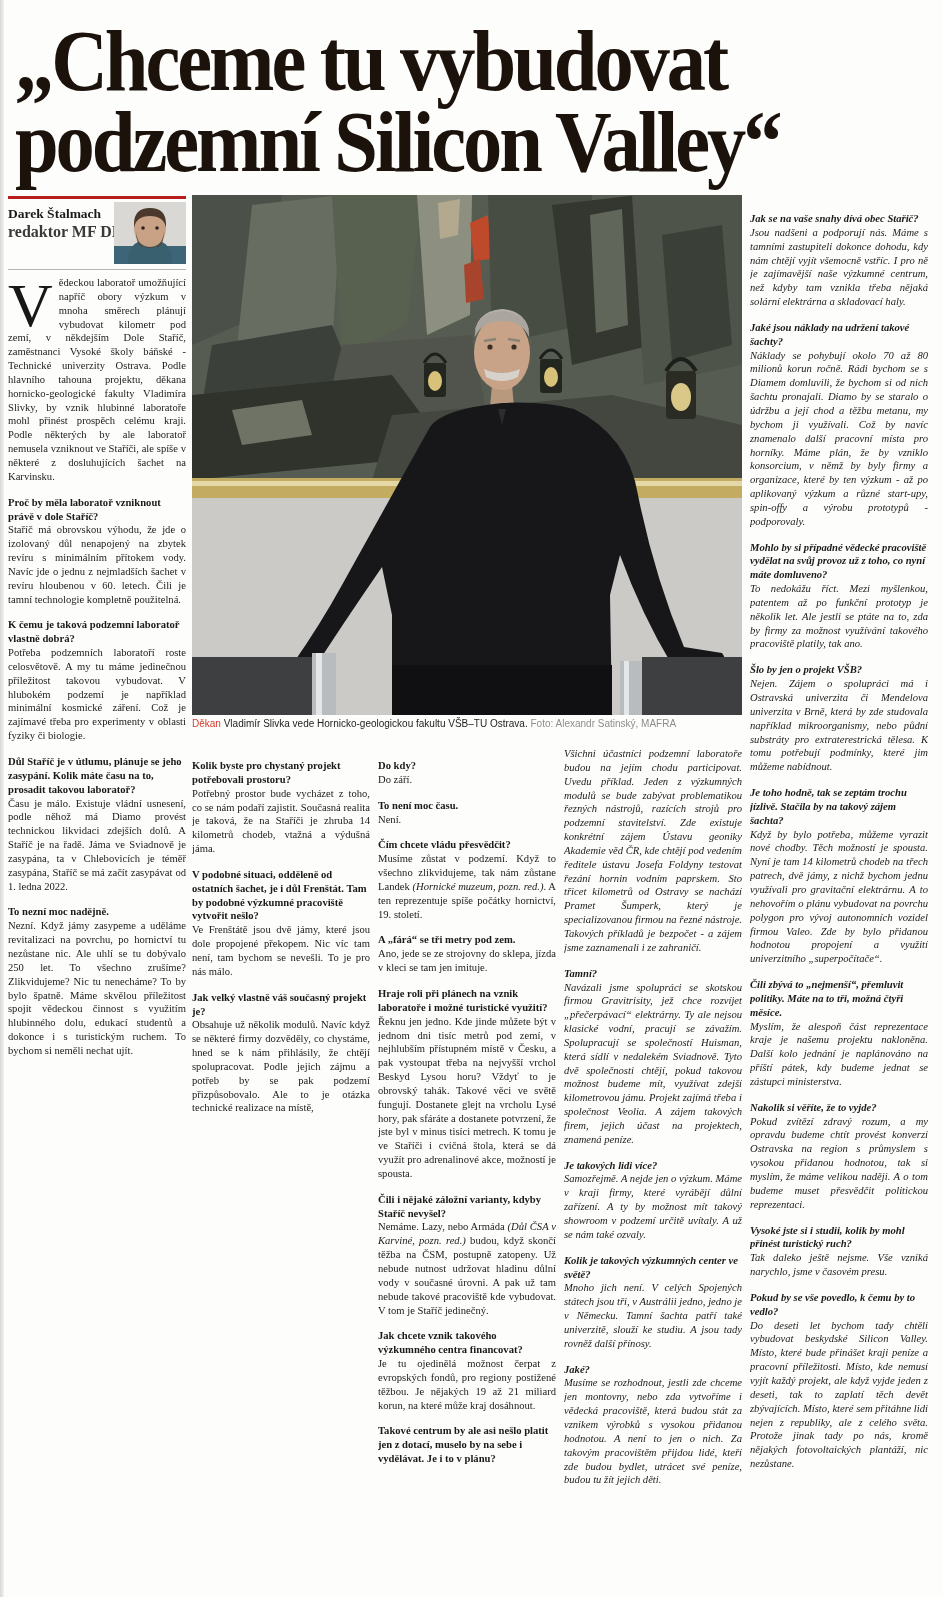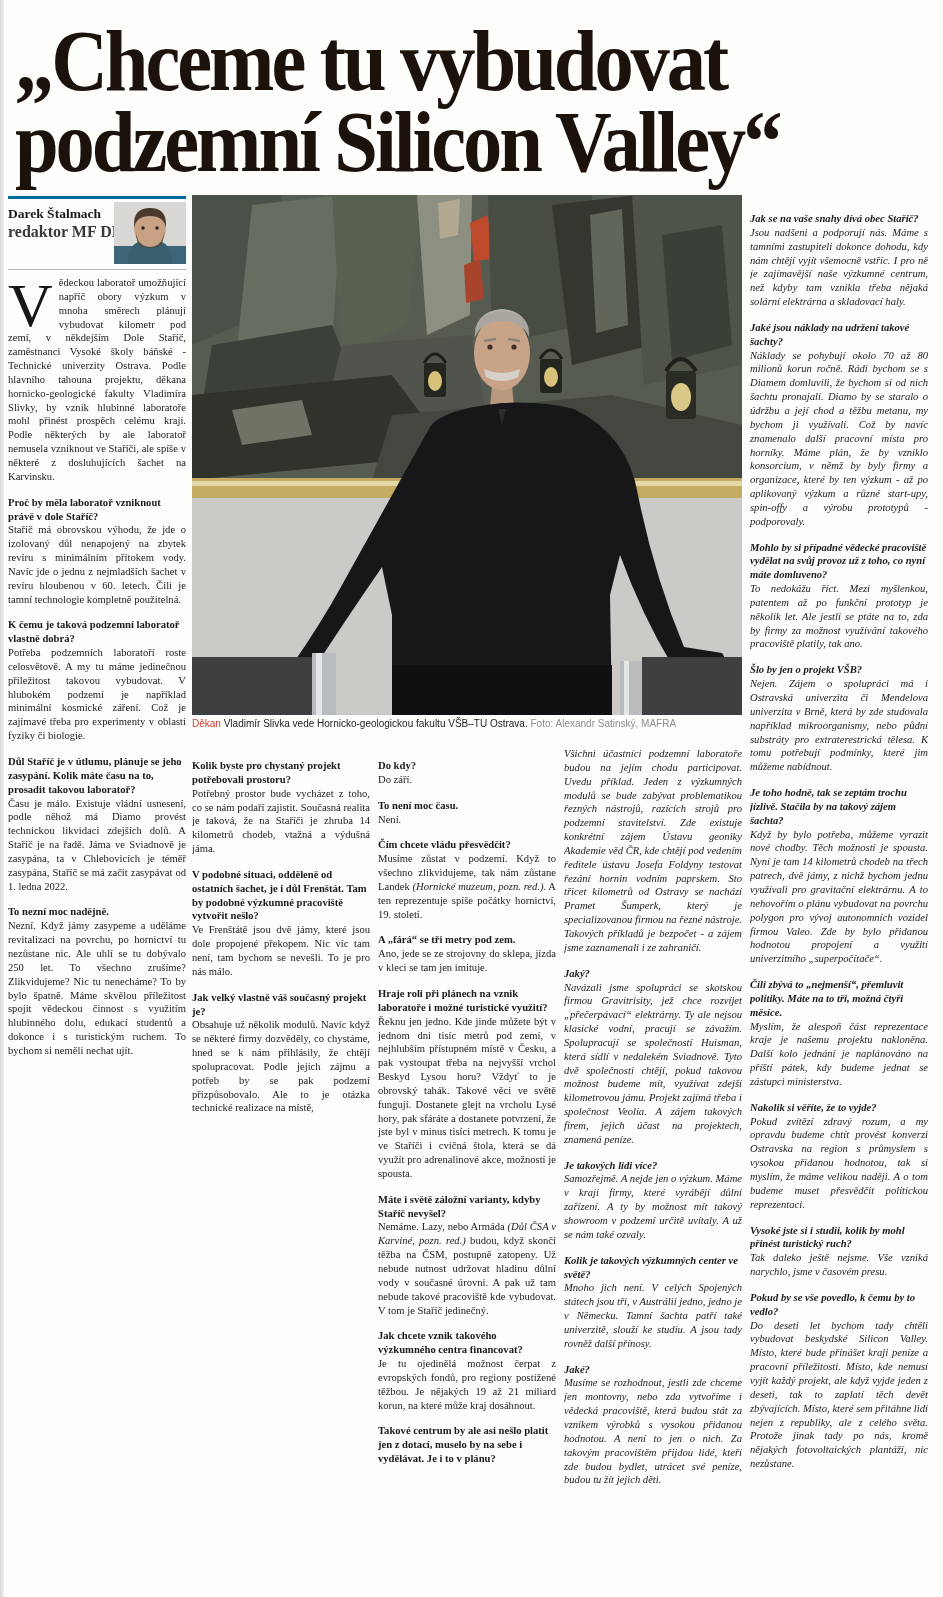--- a/index.html
+++ b/index.html
@@ -7,21 +7,21 @@
        font-family:"Liberation Serif", serif;color:#1a1a1a;}
   .page-edge{position:absolute;left:0;top:0;width:4px;height:1597px;
        background:linear-gradient(90deg,#d8d8d6,#f2f2f0);}
   
   .headline{position:absolute;left:6px;top:6px;width:932px;
        font-weight:bold;color:#1b120c;font-size:77px;line-height:81px;
        letter-spacing:-3px;font-family:"Liberation Serif",serif;}
   .headline .hl{display:block;transform:scale(1.02,1.13);transform-origin:left top;white-space:nowrap;}
   
   .author{position:absolute;left:8px;top:196px;width:178px;height:70px;
-       border-top:3px solid #0369a1;border-bottom:1px solid #b5b5b5;}
+       border-top:3px solid #b91c1c;border-bottom:1px solid #b5b5b5;}
   .author-name{font-size:13.5px;font-weight:bold;margin-top:7px;}
   .author-role{font-size:16px;font-weight:bold;color:#3a3a3a;margin-top:1px;}
   .portrait{position:absolute;right:0;top:3px;width:72px;height:62px;}
   
   .col{position:absolute;width:178px;font-size:10.6px;line-height:13.85px;
        text-align:justify;}
   #col1{left:8px;top:276px;height:860px;}
   #col2{left:192px;top:747px;height:846px;}
   #col3{left:378px;top:747px;height:846px;}
   #col4{left:564px;top:747px;height:846px;font-style:italic;}
@@ -158,29 +158,29 @@
     <p class="q">Do kdy?</p>
     <p class="a">Do září.</p>
     <p class="q">To není moc času.</p>
     <p class="a">Není.</p>
     <p class="q">Čím chcete vládu přesvědčit?</p>
     <p class="a">Musíme zůstat v podzemí. Když to všechno zlikvidujeme, tak nám zůstane Landek <i>(Hornické muzeum, pozn. red.)</i>. A ten reprezentuje spíše počátky hornictví, 19. století.</p>
     <p class="q">A „fárá“ se tři metry pod zem.</p>
     <p class="a">Ano, jede se ze strojovny do sklepa, jízda v kleci se tam jen imituje.</p>
     <p class="q">Hraje roli při plánech na vznik laboratoře i možné turistické využití?</p>
     <p class="a">Řeknu jen jedno. Kde jinde můžete být v jednom dni tisíc metrů pod zemí, v nejhlubším přístupném místě v Česku, a pak vystoupat třeba na nejvyšší vrchol Beskyd Lysou horu? Vždyť to je obrovský tahák. Takové věci ve světě fungují. Dostanete glejt na vrcholu Lysé hory, pak sfáráte a dostanete potvrzení, že jste byl v minus tisíci metrech. K tomu je ve Staříči i cvičná štola, která se dá využít pro adrenalinové akce, možností je spousta.</p>
-    <p class="q">Máte i světě záložní varianty, kdyby Staříč nevyšel?</p>
+    <p class="q">Čili i nějaké záložní varianty, kdyby Staříč nevyšel?</p>
     <p class="a">Nemáme. Lazy, nebo Armáda <i>(Důl ČSA v Karviné, pozn. red.)</i> budou, když skončí těžba na ČSM, postupně zatopeny. Už nebude nutnost udržovat hladinu důlní vody v současné úrovni. A pak už tam nebude takové pracoviště kde vybudovat. V tom je Staříč jedinečný.</p>
     <p class="q">Jak chcete vznik takového výzkumného centra financovat?</p>
     <p class="a">Je tu ojedinělá možnost čerpat z evropských fondů, pro regiony postižené těžbou. Je nějakých 19 až 21 miliard korun, na které může kraj dosáhnout.</p>
     <p class="q">Takové centrum by ale asi nešlo platit jen z dotací, muselo by na sebe i vydělávat. Je i to v plánu?</p>
   </div>
 <div class="col" id="col4">
     <p class="a">Všichni účastníci podzemní laboratoře budou na jejím chodu participovat. Uvedu příklad. Jeden z výzkumných modulů se bude zabývat problematikou řezných nástrojů, razících strojů pro podzemní stavitelství. Zde existuje konkrétní zájem Ústavu geoniky Akademie věd ČR, kde chtějí pod vedením ředitele ústavu Josefa Foldyny testovat řezání hornin vodním paprskem. Sto třicet kilometrů od Ostravy se nachází Pramet Šumperk, který je specializovanou firmou na řezné nástroje. Takových příkladů je bezpočet - a zájem jsme zaznamenali i ze zahraničí.</p>
-    <p class="q">Jaký?</p>
+    <p class="q">Tamní?</p>
     <p class="a">Navázali jsme spolupráci se skotskou firmou Gravitrisity, jež chce rozvíjet „přečerpávací“ elektrárny. Ty ale nejsou klasické vodní, pracují se závažím. Spolupracují se společností Huisman, která sídlí v nedalekém Sviadnově. Tyto dvě společnosti chtějí, pokud takovou možnost budeme mít, využívat zdejší kilometrovou jámu. Projekt zajímá třeba i společnost Veolia. A zájem takových firem, jejich účast na projektech, znamená peníze.</p>
     <p class="q">Je takových lidi více?</p>
     <p class="a">Samozřejmě. A nejde jen o výzkum. Máme v kraji firmy, které vyrábějí důlní zařízení. A ty by možnost mít takový showroom v podzemí určitě uvítaly. A už se nám také ozvaly.</p>
     <p class="q">Kolik je takových výzkumných center ve světě?</p>
     <p class="a">Mnoho jich není. V celých Spojených státech jsou tři, v Austrálii jedno, jedno je v Německu. Tamní šachta patří také univerzitě, slouží ke studiu. A jsou tady rovněž další přínosy.</p>
     <p class="q">Jaké?</p>
     <p class="a">Musíme se rozhodnout, jestli zde chceme jen montovny, nebo zda vytvoříme i vědecká pracoviště, která budou stát za vznikem výrobků s vysokou přidanou hodnotou. A není to jen o nich. Za takovým pracovištěm přijdou lidé, kteří zde budou bydlet, utrácet své peníze, budou tu žít jejich děti.</p>
   </div>
 <div class="col" id="col5">
     <p class="q">Jak se na vaše snahy dívá obec Stařič?</p>

